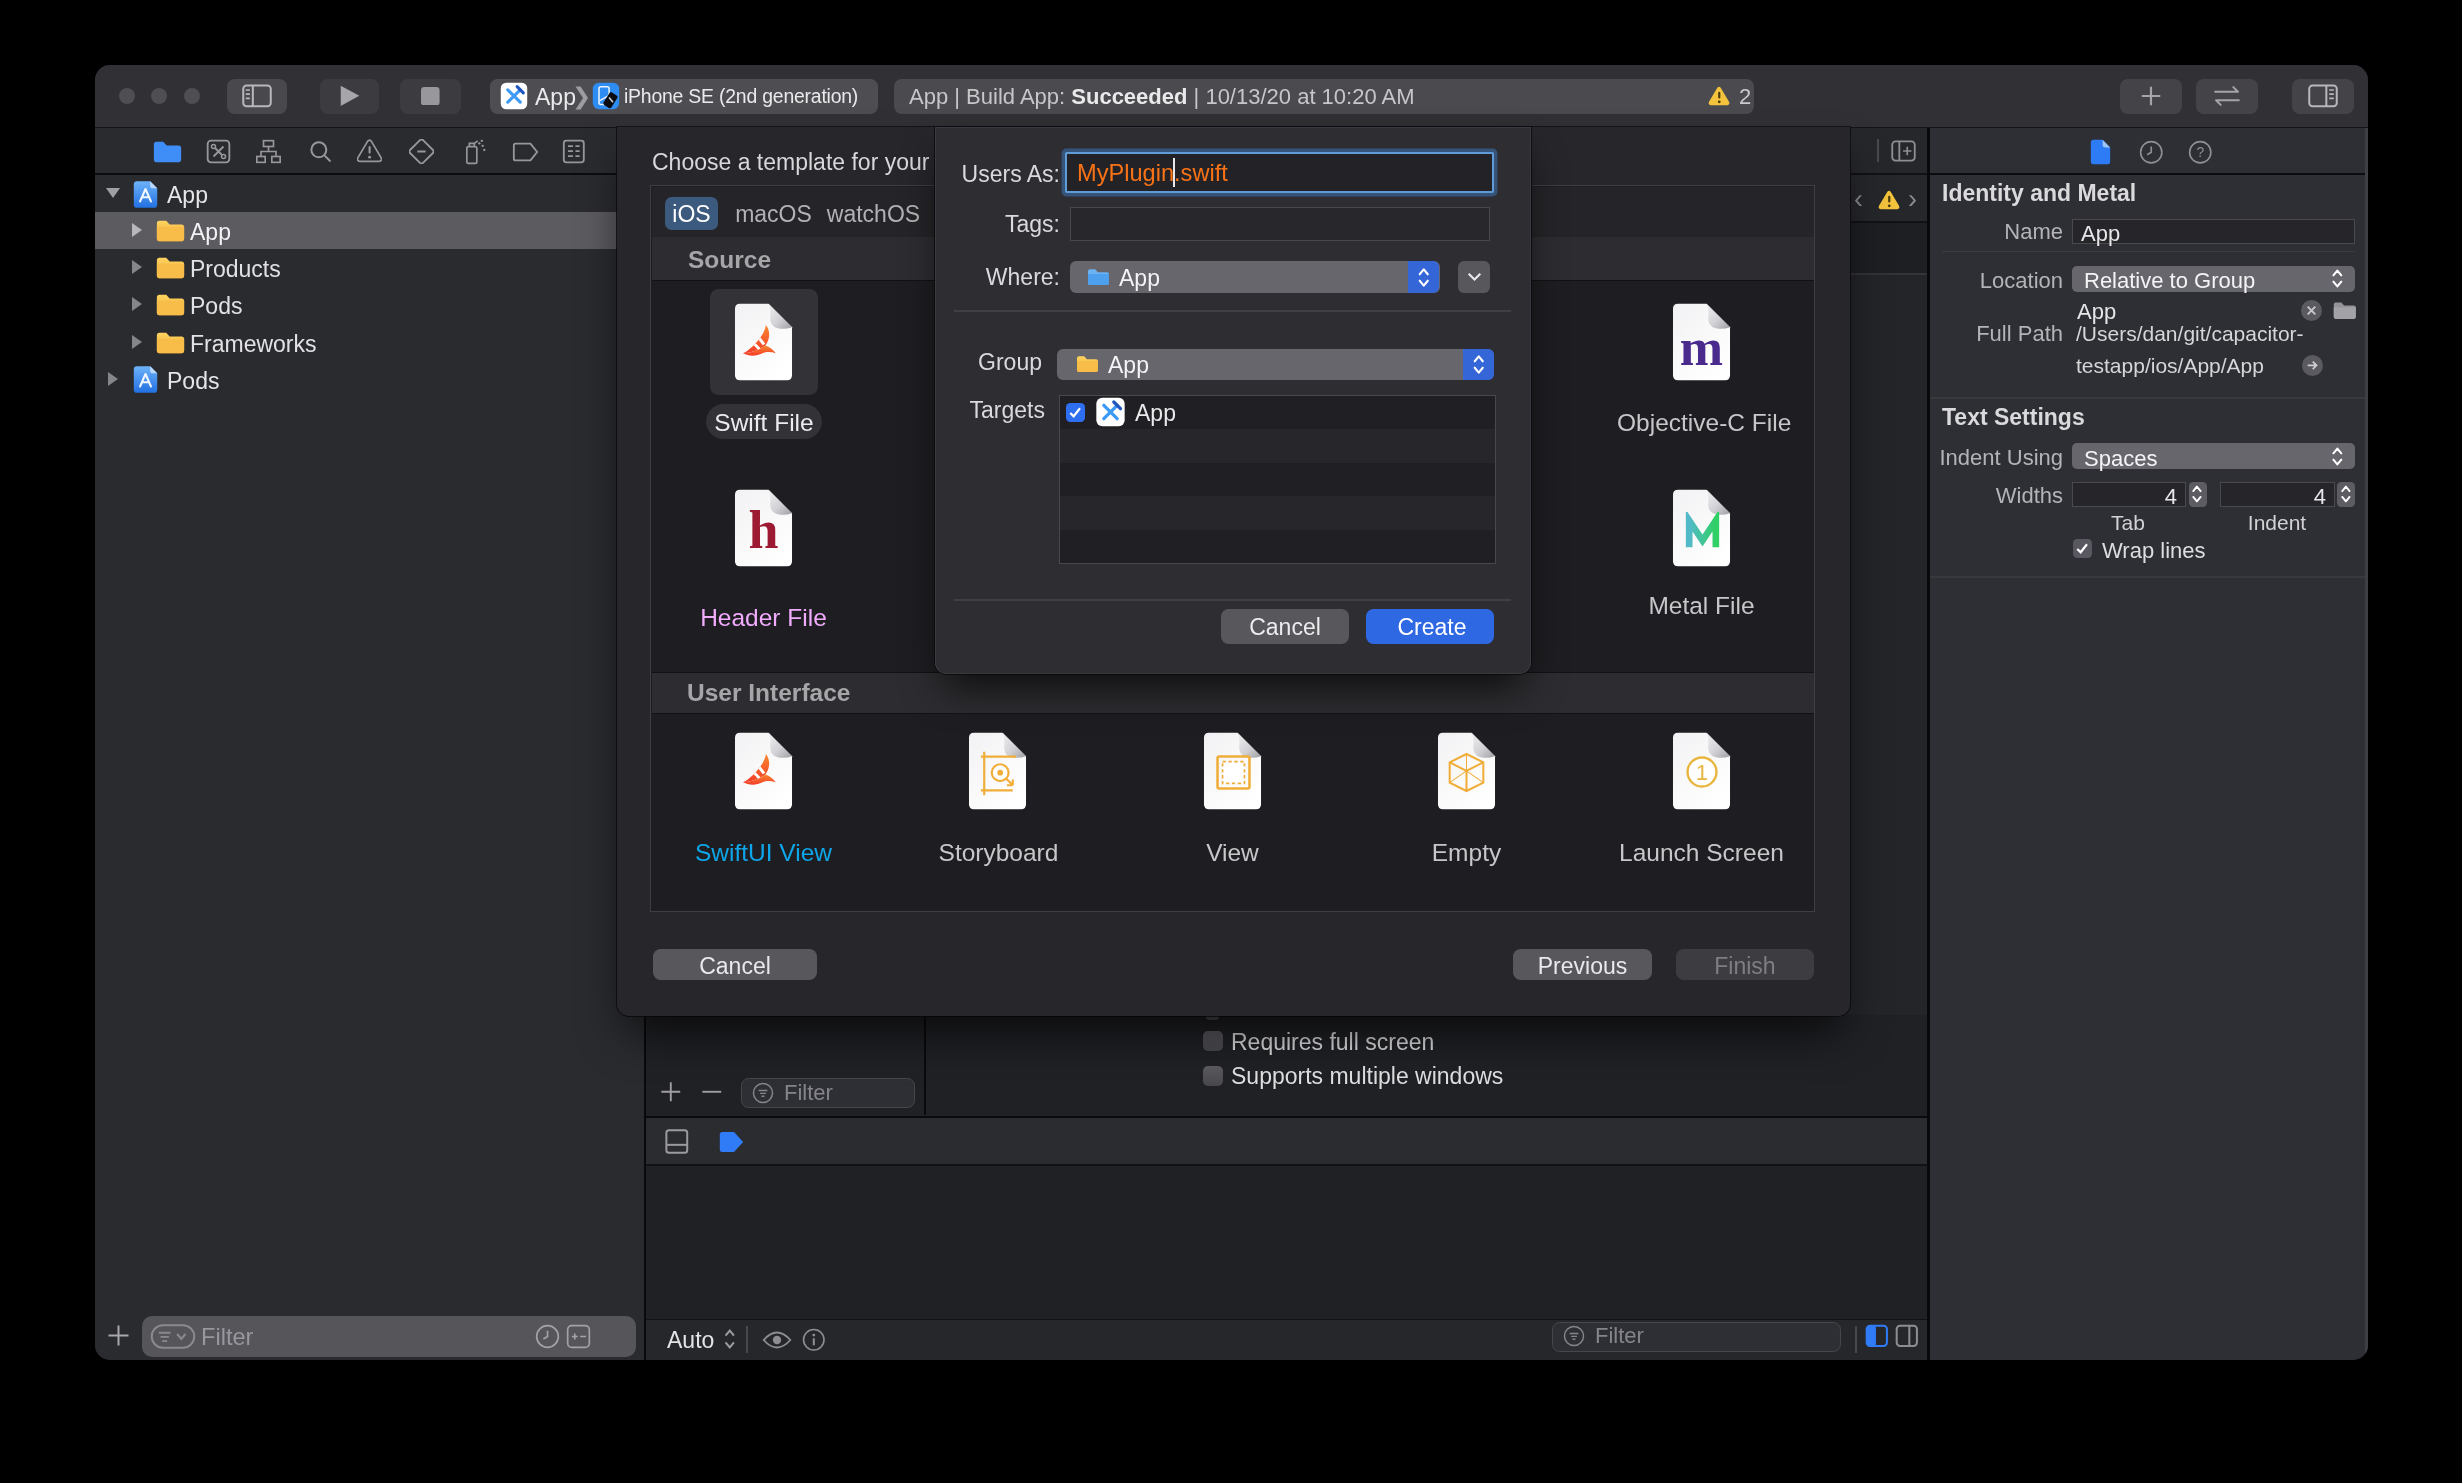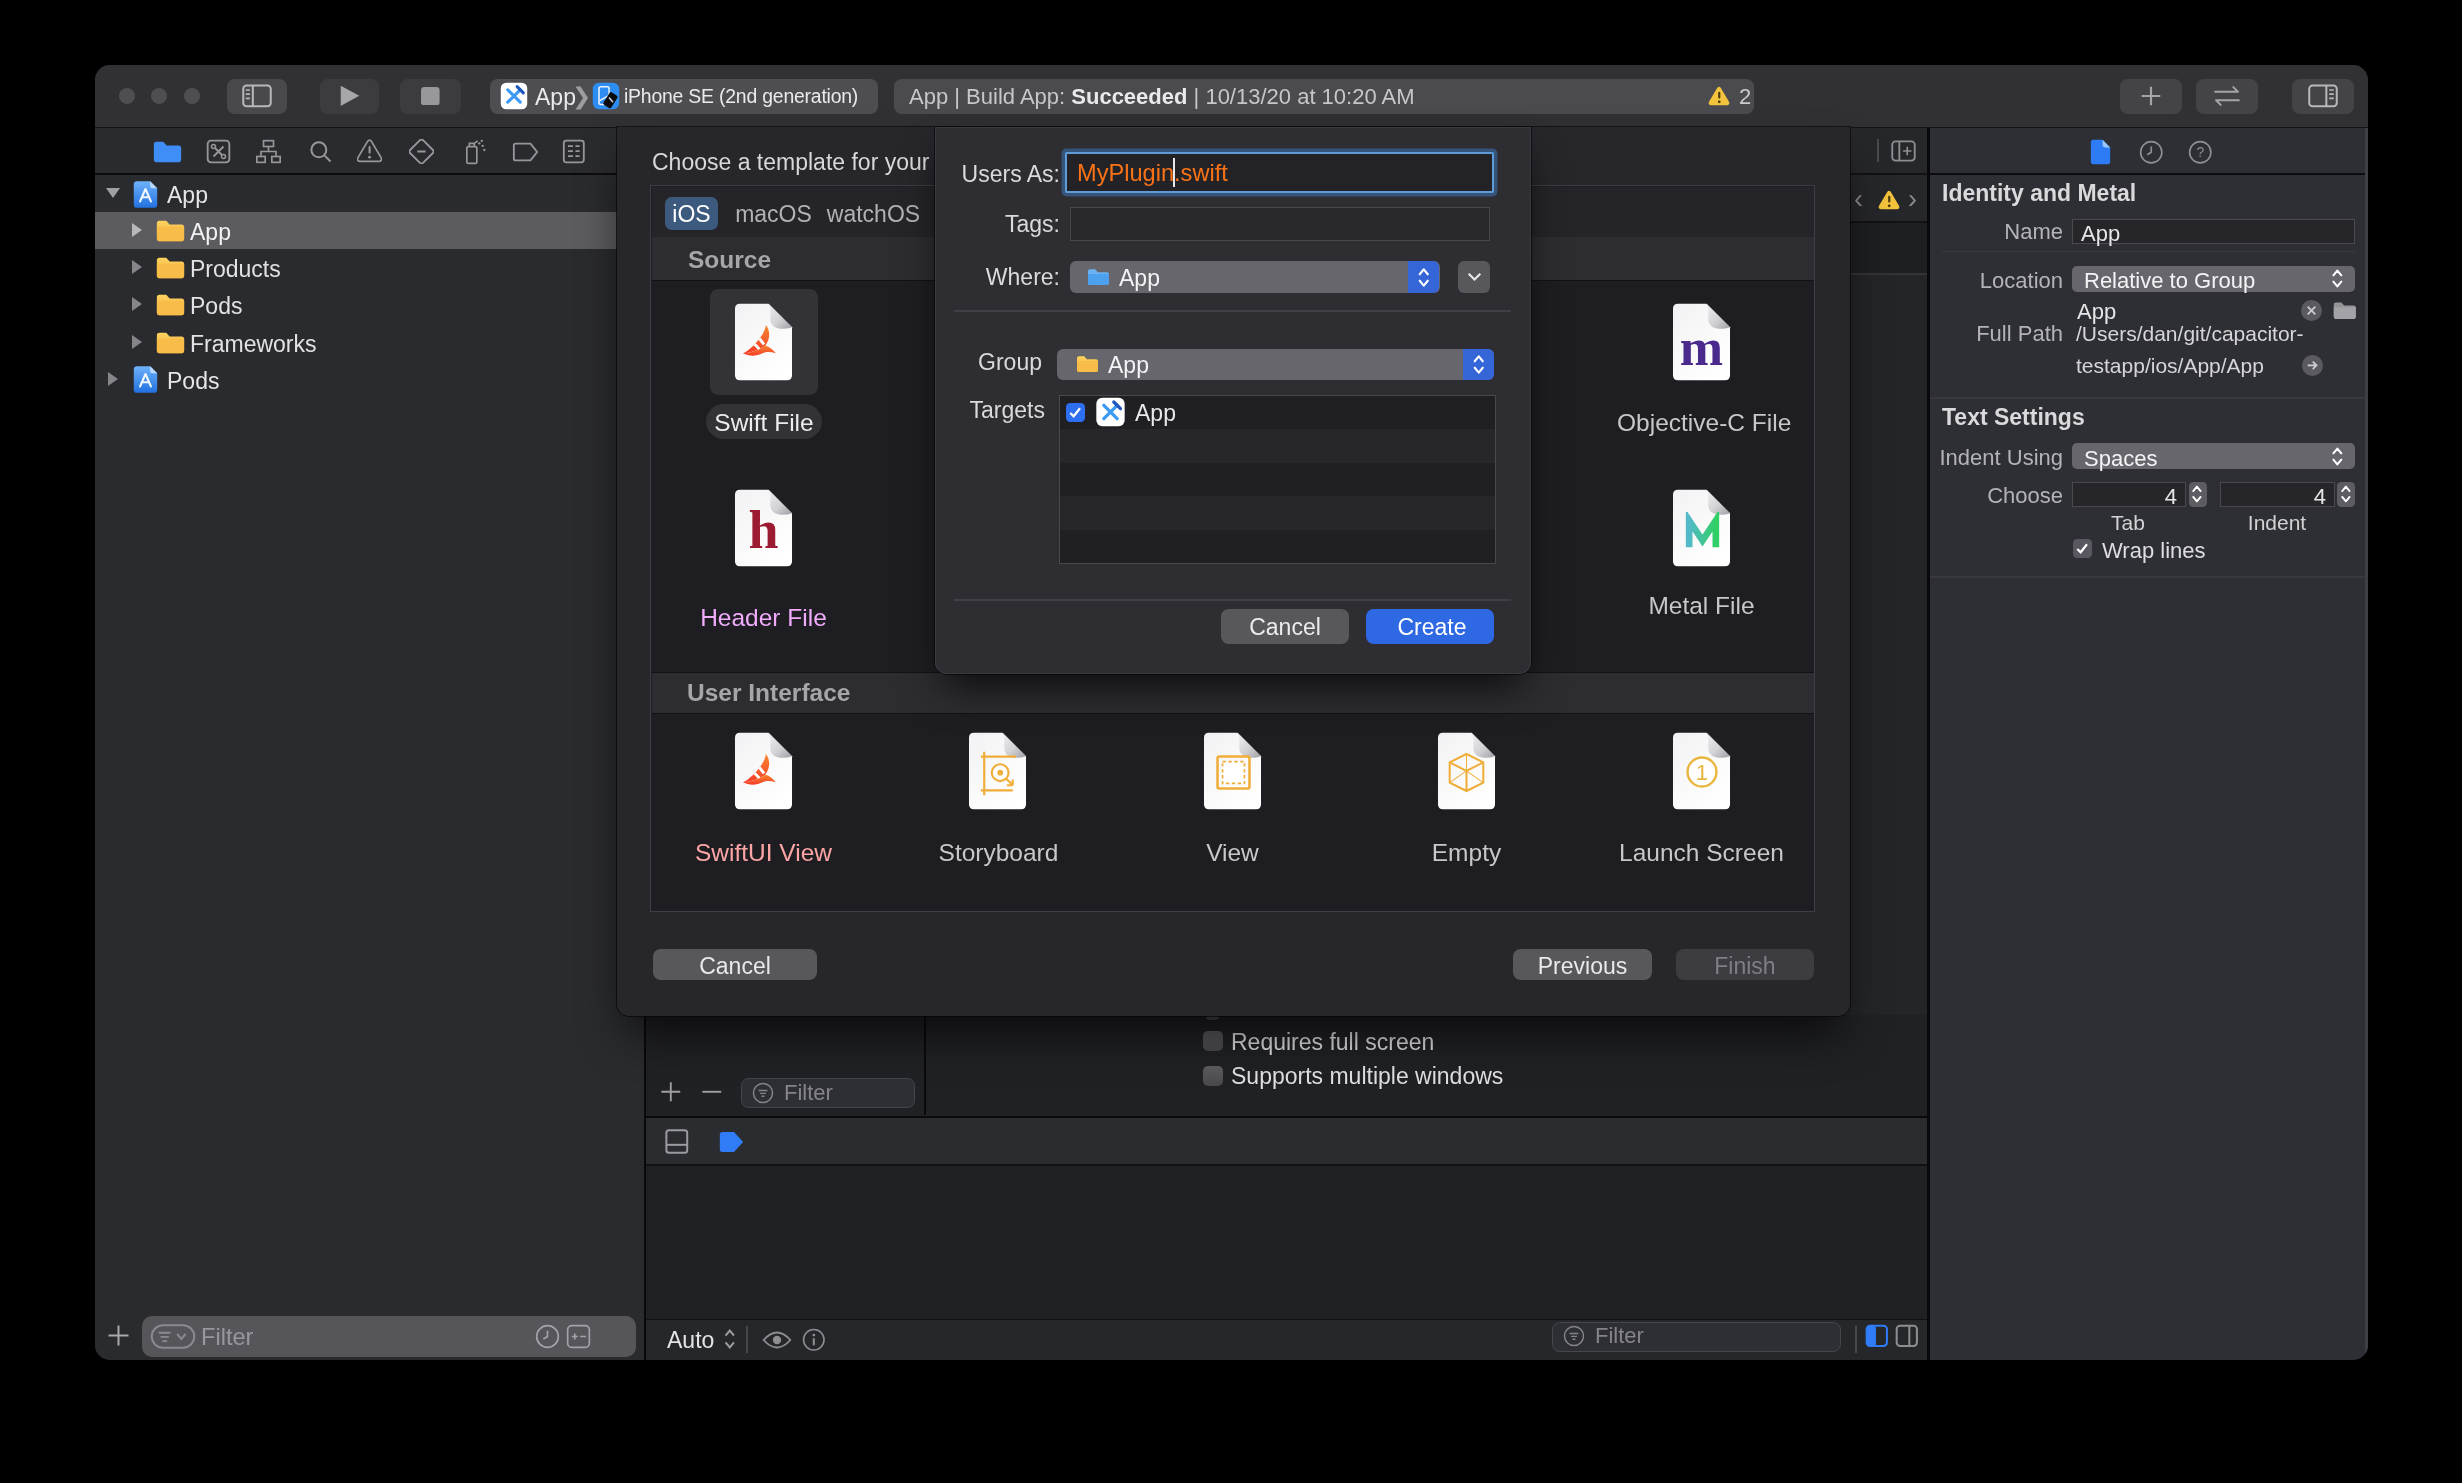--- a/index.html
+++ b/index.html
@@ -383,21 +383,21 @@
         </svg>
       </div>
 <div class="ab" style="left:1835px;top:332px;width:438px;height:1.7px;background:#39383d"></div>
 <div class="t fs27 b" style="left:1847px;top:339px;color:#dadadc">Text Settings</div>
 <div class="t fs26 ra" style="left:1840px;top:380px;width:128px;color:#b4b4b8">Indent Using</div>
 <div class="ab" style="left:1977px;top:378px;width:283px;height:26px;background:#67666c;border-radius:5px"></div>
 <div class="t fs26" style="left:1989px;top:381px;color:#f4f4f6">Spaces</div>
 <svg class="ab" style="left:2236px;top:381px" width="12.7" height="21" viewBox="0 0 16 26">
         <use href="#chevud"></use>
       </svg>
-<div class="t fs26 ra" style="left:1840px;top:418px;width:128px;color:#b4b4b8">Choose</div>
+<div class="t fs26 ra" style="left:1840px;top:418px;width:128px;color:#b4b4b8">Widths</div>
 <div class="ab" style="left:1977px;top:417px;width:114px;height:25px;background:#26262a;border:0.8px solid #4a494e;box-sizing:border-box"></div>
 <div class="t fs26 ra" style="left:1977px;top:419px;width:105px;color:#e6e6e8">4</div>
 <div class="ab" style="left:2094px;top:417px;width:17.7px;height:25px;background:#5d5c62;border-radius:4.2px"></div>
 <svg class="ab" style="left:2096px;top:419px" width="11.8" height="20" viewBox="0 0 16 26">
         <use href="#chevud"></use>
       </svg>
 <div class="ab" style="left:2125px;top:417px;width:115px;height:25px;background:#26262a;border:0.8px solid #4a494e;box-sizing:border-box"></div>
 <div class="t fs26 ra" style="left:2125px;top:419px;width:106px;color:#e6e6e8">4</div>
 <div class="ab" style="left:2242px;top:417px;width:17.7px;height:25px;background:#5d5c62;border-radius:4.2px"></div>
 <svg class="ab" style="left:2245px;top:419px" width="11.8" height="20" viewBox="0 0 16 26">
@@ -451,21 +451,21 @@
       </svg>
 <div class="t fs29 ct" style="left:1522px;top:527px;width:169px;color:#c7c7c9">Metal File</div>
 <div class="ab" style="left:557px;top:607px;width:1162px;height:42px;background:#2d2d31;border-top:0.8px solid #121115;border-bottom:0.8px solid #121115;box-sizing:border-box"></div>
 <div class="t fs29 b" style="left:592px;top:614px;color:#a6a6a9">User Interface</div>
 <svg class="ab" style="left:639px;top:667px" width="59" height="78" viewBox="0 0 70 93">
         <use href="#doc"></use>
       </svg>
 <svg class="ab" style="left:644px;top:686px" width="49" height="49" viewBox="0 0 58 58">
         <use href="#swift"></use>
       </svg>
-<div class="t fs29 ct" style="left:584px;top:774px;width:169px;color:#fca5a5">SwiftUI View</div>
+<div class="t fs29 ct" style="left:584px;top:774px;width:169px;color:#0ea5e9">SwiftUI View</div>
 <svg class="ab" style="left:873px;top:667px" width="59" height="78" viewBox="0 0 70 93">
         <use href="#doc"></use>
       </svg>
 <svg class="ab" style="left:884px;top:685px" width="39" height="47" viewBox="0 0 46 56">
         <path d="M6 2 V54 M2 8 H44 M2 48 H40" stroke="#f0ad38" stroke-width="2.6" fill="none"></path>
         <circle cx="25" cy="27" r="10" stroke="#f0ad38" stroke-width="2.6" fill="#fff"></circle>
         <circle cx="25" cy="27" r="3.4" fill="#f0ad38"></circle>
         <path d="M32 34 L40 42 M40 42 L40 35 M40 42 L33 42" stroke="#f0ad38" stroke-width="2.6" fill="none"></path>
       </svg>
 <div class="t fs29 ct" style="left:819px;top:774px;width:169px;color:#c7c7c9">Storyboard</div>

